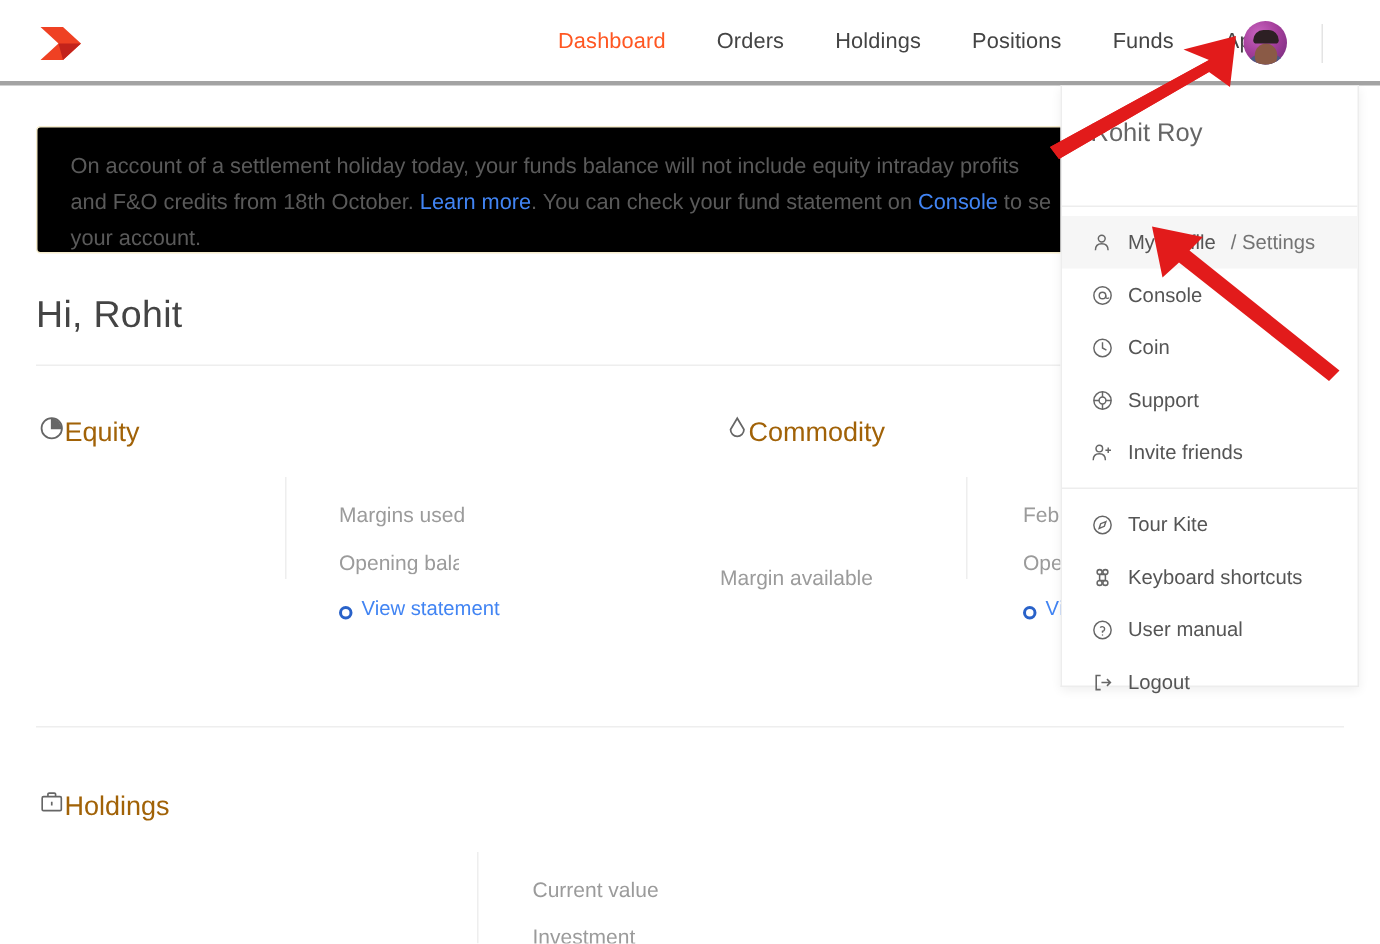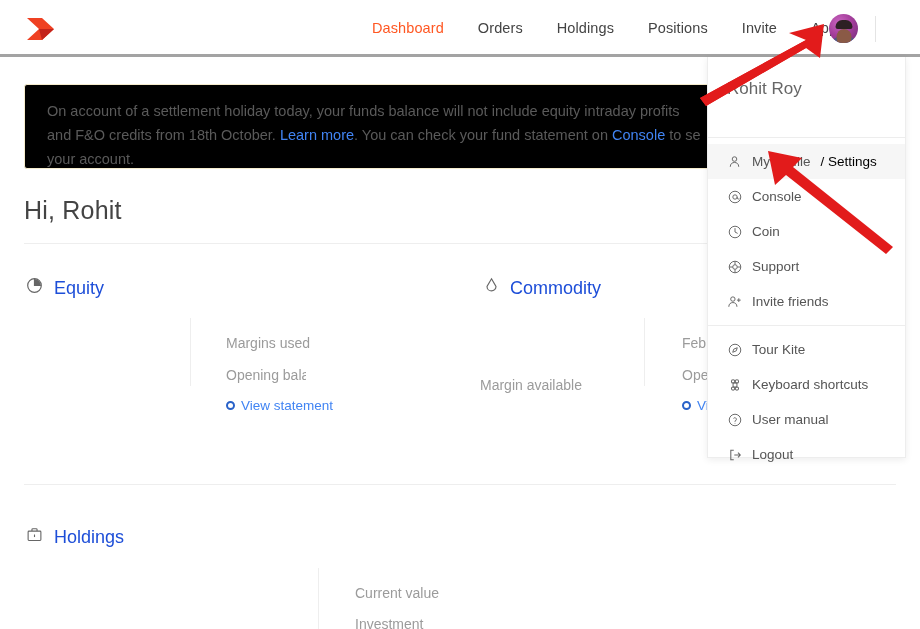--- a/index.html
+++ b/index.html
@@ -67,35 +67,35 @@
   .greeting {
     position: absolute; left: 24px; top: 196px;
     font-size: 25px; font-weight: 400; color: #444444; letter-spacing: .2px;
   }
   .rule { position: absolute; background: #eeeeee; height: 1px; }
   .rule-1 { left: 24px; top: 243px; width: 872px; }
   .rule-2 { left: 24px; top: 484px; width: 872px; }
 
   
   .section-title {
-    position: absolute; font-size: 18px; color: #1d4ed8; font-weight: 400;
-    display: flex; align-items: center; gap: 11px;
+    position: absolute; font-size: 18px; color: #a16207; font-weight: 400;
+    display: flex; align-items: center; 
   }
   .sec-equity { left: 26px; top: 277px; }
   .sec-commodity { left: 484px; top: 277px; }
   .sec-holdings { left: 26px; top: 526px; }
 
   .col-rule { position: absolute; width: 1px; background: #eeeeee; }
 
   .fund-label {
     position: absolute; font-size: 14px; color: #9b9b9b; white-space: nowrap;
   }
   .view-link {
     position: absolute; font-size: 13.5px; color: #4184f3;
-    display: flex; align-items: center; gap: 6px; cursor: pointer;
+    display: flex; align-items: flex-end; gap: 6px; cursor: pointer;
     white-space: nowrap;
   }
   .view-dot {
     width: 9px; height: 9px; border-radius: 50%;
     border: 2.5px solid #2962c9; display: inline-block;
   }
 
   
   .dropdown {
     position: absolute; left: 707px; top: 57px;
@@ -115,21 +115,21 @@
     display: flex; align-items: center; gap: 10px;
     height: 35px; padding: 0 19px; cursor: pointer;
     font-size: 13.5px; color: #555555; white-space: nowrap;
   }
   .dd-item.hover { background: #f6f6f6; }
   .dd-item .dd-ico {
     width: 15px; height: 15px; flex: none;
     display: flex; align-items: center; justify-content: center;
     color: #666666;
   }
-  .dd-muted { color: #000000; }
+  .dd-muted { color: #737373; }
   .dd-group { padding: 6px 0; }
 
   
   .arrows { position: absolute; left: 0; top: 0; width: 920px; height: 629px; pointer-events: none; z-index: 90; }
 </style>
 </head>
 <body>
 
 <div id="root">
 
@@ -140,21 +140,21 @@
         <path d="M3 4 L18 4 L30 15 L18 26 L3 26 L15 15 Z" fill="#ef4123"></path>
         <path d="M15 15 L30 15 L18 26 Z" fill="#c3231b"></path>
       </svg>
     </div>
 
     <div class="nav">
       <div class="nav-item active">Dashboard</div>
       <div class="nav-item">Orders</div>
       <div class="nav-item">Holdings</div>
       <div class="nav-item">Positions</div>
-      <div class="nav-item">Invite</div>
+      <div class="nav-item">Funds</div>
       <div class="nav-item">Apps</div>
       <div class="nav-divider"></div>
     </div>
 
     <div class="avatar">
       <div class="shoulder"></div>
       <div class="face"></div>
       <div class="hair"></div>
     </div>
   </div>

